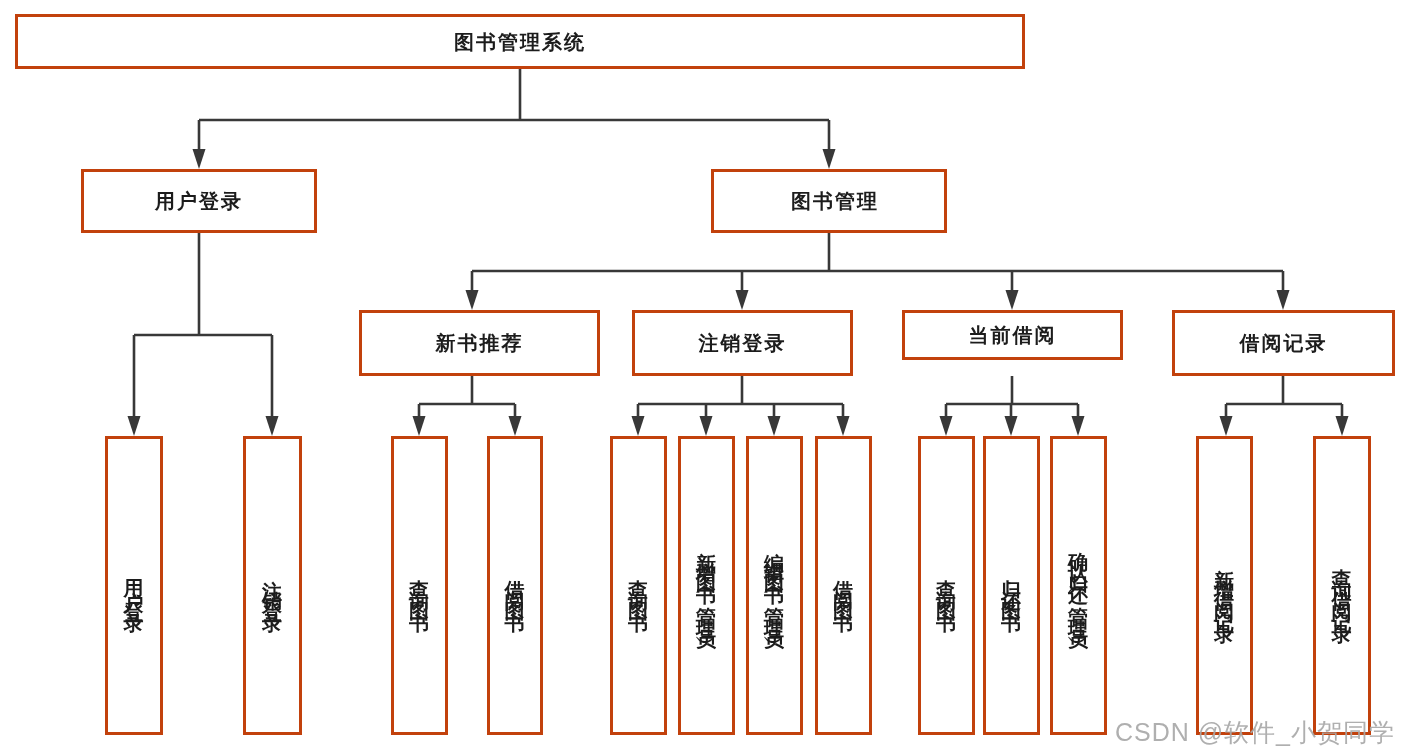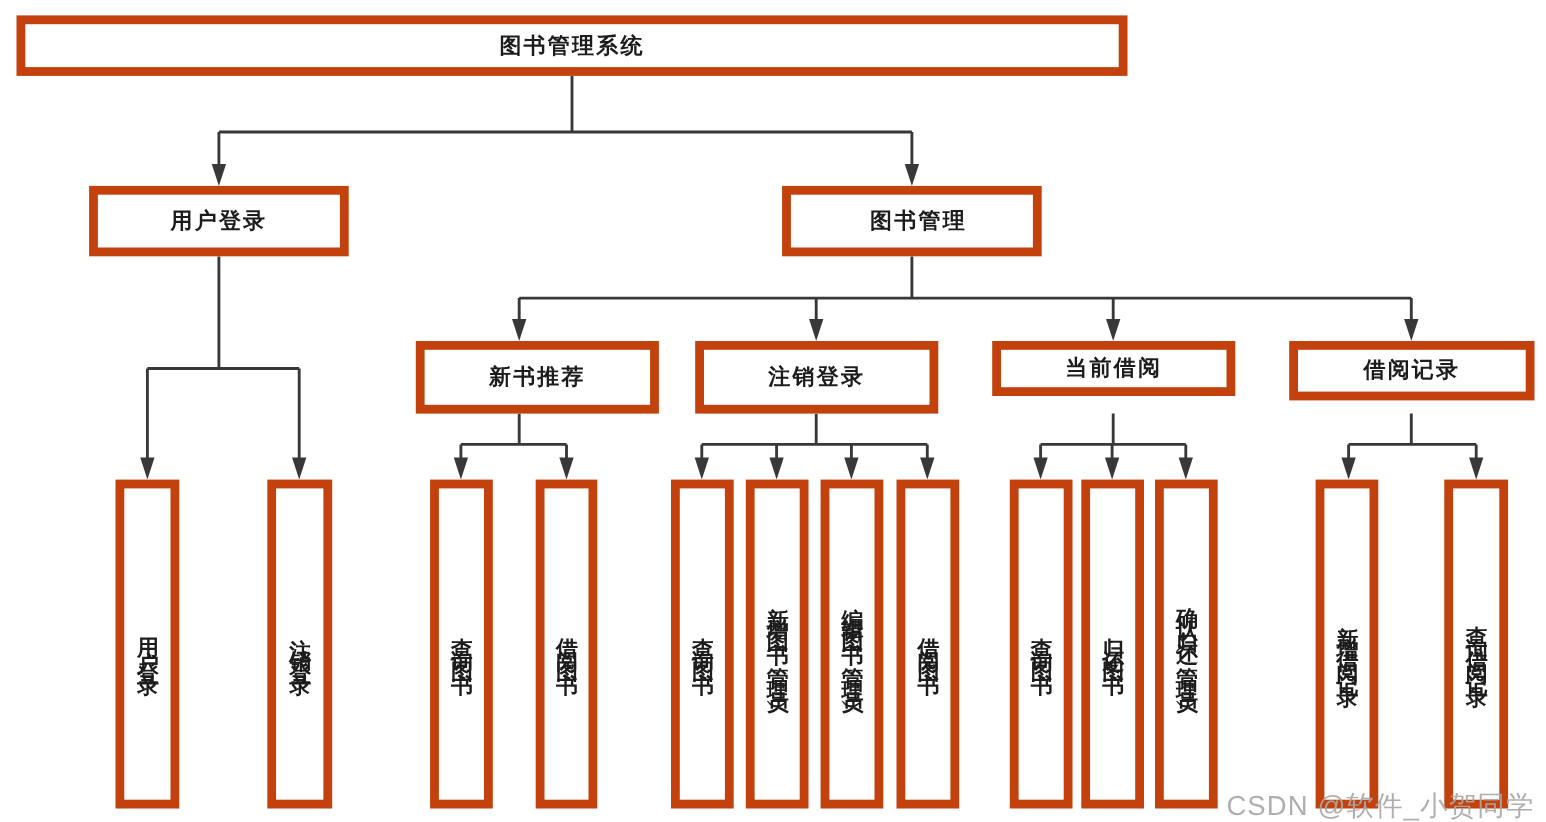--- a/index.html
+++ b/index.html
@@ -2,37 +2,37 @@
 <html><head>
 <meta charset="utf-8">
 <style>
   html,body{margin:0;padding:0;background:#ffffff;}
   .stage{
     position:relative;width:1405px;height:747px;background:#ffffff;overflow:hidden;
     font-family:"Liberation Sans","DejaVu Sans",sans-serif;
   }
   .wires{position:absolute;left:0;top:0;width:1405px;height:747px;z-index:1;}
   .box{
-    position:absolute;z-index:2;background:#ffffff;border:8px solid #c2410c;
+    position:absolute;z-index:2;background:#ffffff;border:3px solid #c2410c;
     box-sizing:border-box;display:flex;align-items:center;justify-content:center;
     font-size:20px;font-weight:600;color:#1c1c1c;letter-spacing:2px;
     text-align:center;line-height:1.2;
   }
   .vbox{
     writing-mode:vertical-rl;text-orientation:mixed;
     letter-spacing:11px;font-size:20px;
   }
   
   .n-root{left:15px;top:14px;width:1010px;height:55px;}
   .n-userlogin{left:81px;top:169px;width:236px;height:64px;}
   .n-bookmgmt{left:711px;top:169px;width:236px;height:64px;padding-left:12px;}
-  .n-newbook{left:378px;top:310px;width:221px;height:66px;}
+  .n-newbook{left:359px;top:310px;width:241px;height:66px;}
   .n-borrow{left:632px;top:310px;width:221px;height:66px;}
   .n-current{left:902px;top:310px;width:221px;height:50px;}
-  .n-records{left:1172px;top:310px;width:223px;height:54px;}
+  .n-records{left:1172px;top:310px;width:223px;height:66px;}
   
   .n-a1{left:105px;top:436px;width:58px;height:299px;}
   .n-a2{left:243px;top:436px;width:59px;height:299px;}
   .n-b1{left:391px;top:436px;width:57px;height:299px;}
   .n-b2{left:487px;top:436px;width:56px;height:299px;}
   .n-c1{left:610px;top:436px;width:57px;height:299px;}
   .n-c2{left:678px;top:436px;width:57px;height:299px;}
   .n-c3{left:746px;top:436px;width:57px;height:299px;}
   .n-c4{left:815px;top:436px;width:57px;height:299px;}
   .n-d1{left:918px;top:436px;width:57px;height:299px;}

